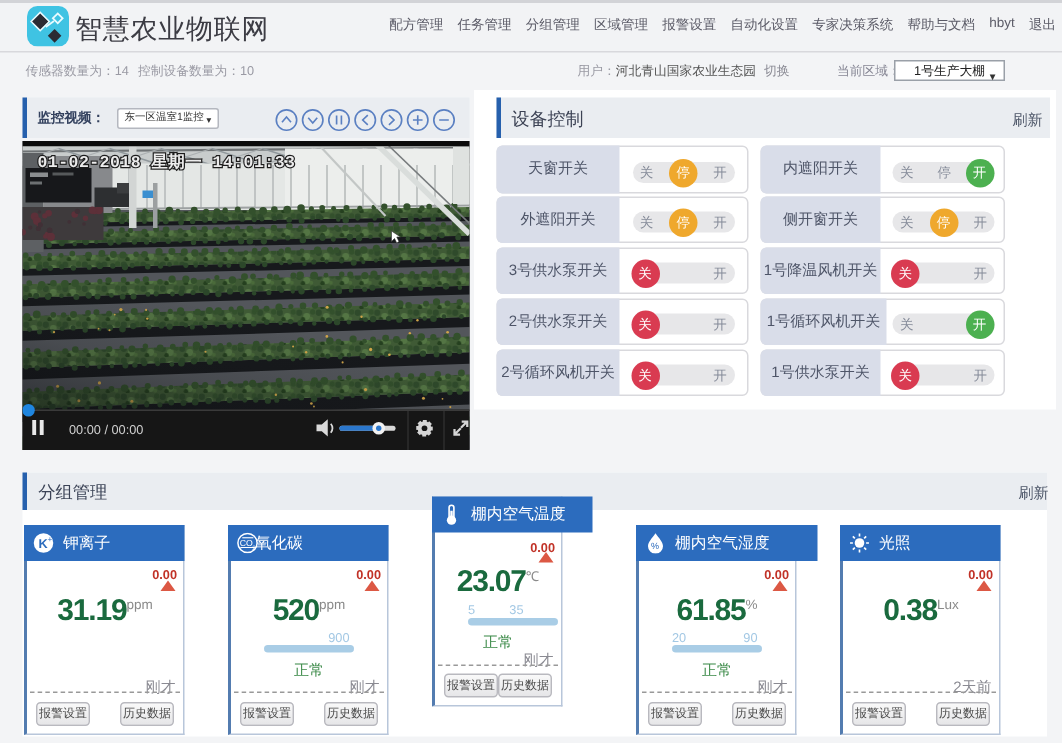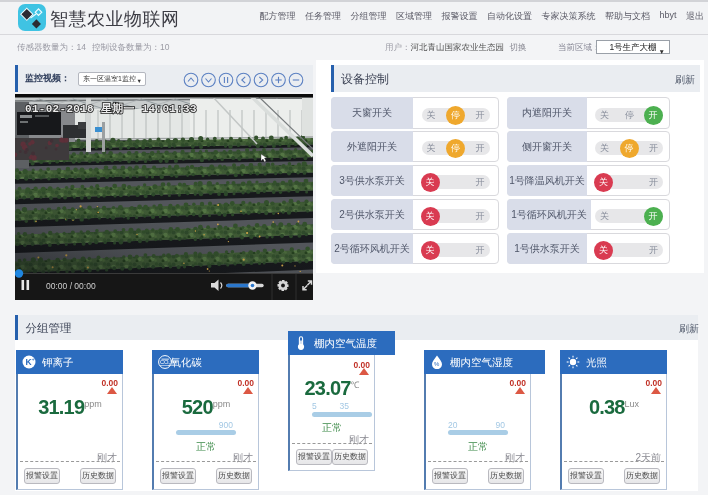--- a/index.html
+++ b/index.html
@@ -972,20 +972,21 @@
 <div class="btn" style="left:6px;top:117px">报警设置</div>
 <div class="btn" style="right:6px;top:117px">历史数据</div>
 </div>
 <div class="card" style="left:424px;top:349.5px;width:107px;height:140px">
 <div class="chead" style="width:121px;height:24px;line-height:24px"><svg style="position:absolute;left:6px;top:5px" width="14" height="14" viewBox="0 0 14 14">
         <path d="M7 0.5 C9.5 4 12 6.5 12 9.2 A5 5 0 0 1 2 9.2 C2 6.5 4.5 4 7 0.5 Z" fill="#fff"></path>
         <text x="4" y="11" font-size="6" fill="#2c6cbe">%</text>
       </svg><span style="margin-left:26px">棚内空气湿度</span></div>
 <div class="zero" style="top:27.5px;right:4px">0.00</div>
 <div class="tri" style="top:36px"></div>
+<div class="cval" style="top:45px">61.85<span class="cunit">%</span></div>
 <span class="rng" style="left:22px;top:69px">20</span>
 <span class="rng" style="right:25px;top:69px">90</span>
 <div class="sbar" style="left:22px;top:79.5px;width:60px"></div>
 <div class="ok" style="top:89px">正常</div>
 <div class="ago" style="top:100.5px">刚才</div>
 <div class="dash" style="top:110.5px"></div>
 <div class="btn" style="left:6px;top:117px">报警设置</div>
 <div class="btn" style="right:6px;top:117px">历史数据</div>
 </div>
 <div class="card" style="left:560px;top:349.5px;width:107px;height:140px">

